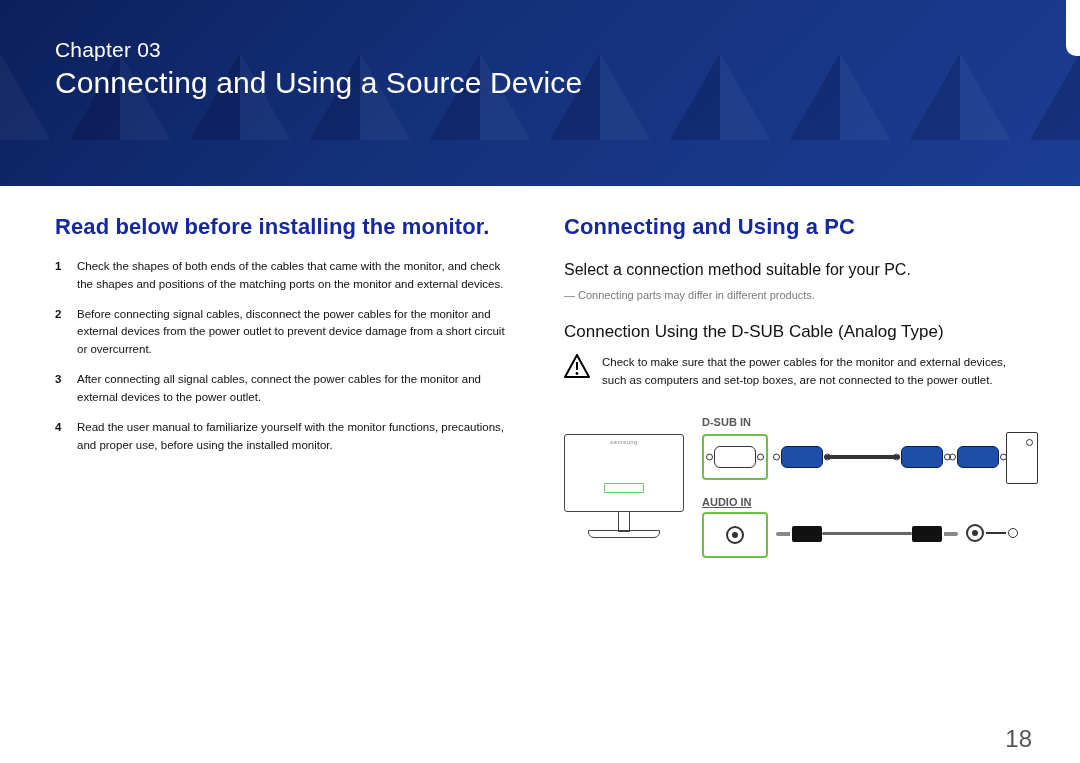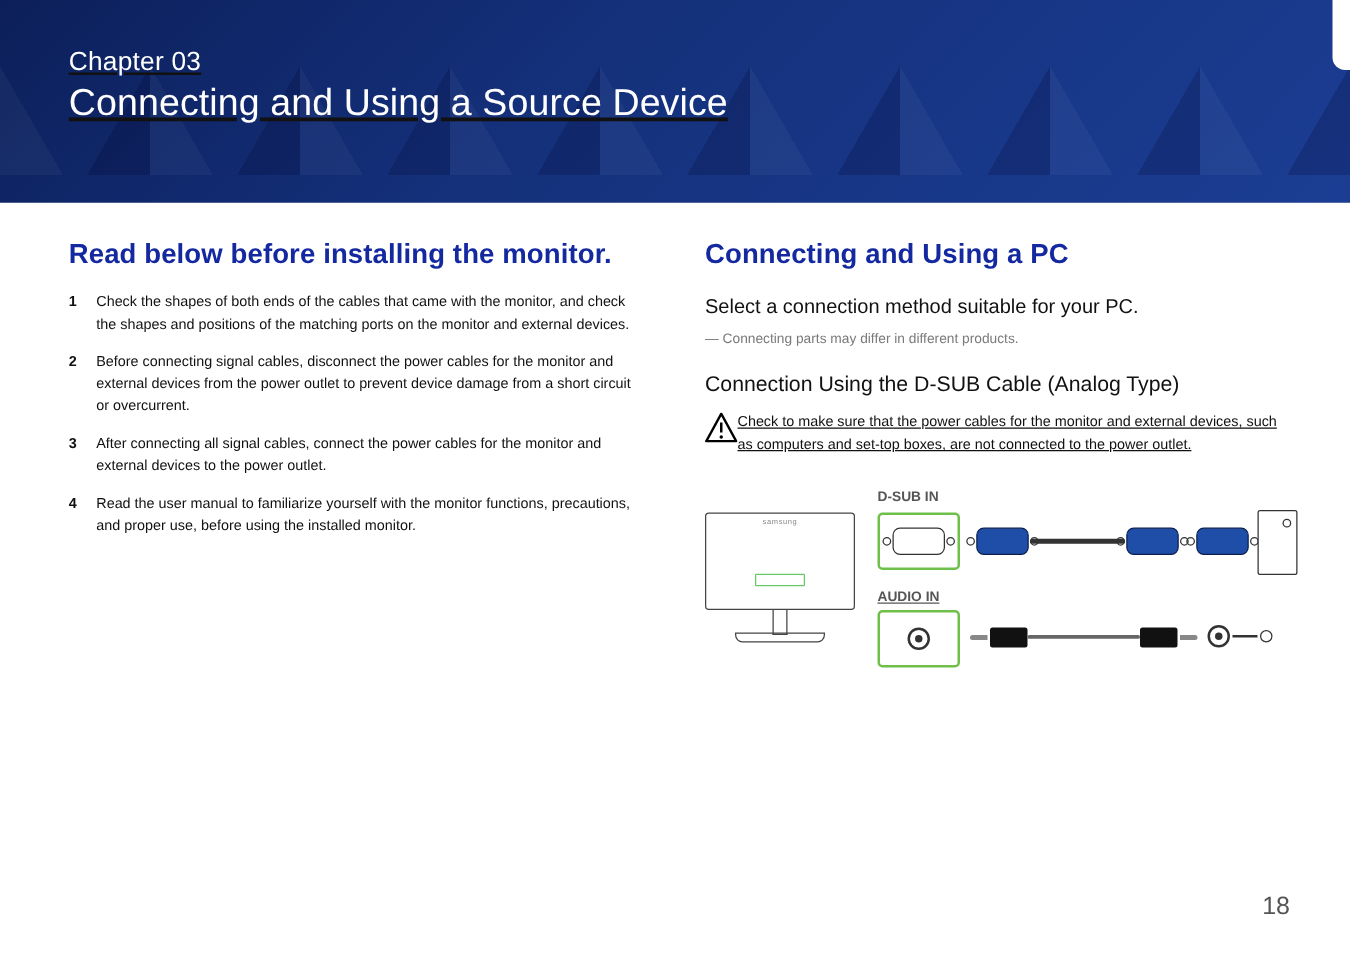--- a/index.html
+++ b/index.html
@@ -6,26 +6,25 @@
   body {
     width: 1080px;
     height: 763px;
     font-family: Arial, Helvetica, sans-serif;
     color: #111;
     background: #fff;
     position: relative;
   }
   .banner {
     width: 100%;
-    height: 162px;
+    height: 186px;
     background: linear-gradient(135deg, #0c1f5a 0%, #14307a 40%, #1b3d93 100%);
     background-color: #14307a;
     position: relative;
     overflow: hidden;
-    text-decoration: underline;
   }
   .banner::before {
     content: "";
     position: absolute;
     inset: 0;
     background-image:
       linear-gradient(60deg, rgba(255,255,255,0.04) 25%, transparent 25%),
       linear-gradient(-60deg, rgba(0,0,40,0.2) 25%, transparent 25%);
     background-size: 120px 140px;
     background-position: 0 0, 0 0;
@@ -69,21 +68,21 @@
   .para { font-size: 16px; line-height: 1.55; margin-bottom: 4px; }
   .note-line { font-size: 11px; color: #7a7a7a; line-height: 1.6; }
   .note-line::before { content: "―  "; color: #7a7a7a; }
   h3.sub {
     font-size: 17px;
     font-weight: 500;
     margin-top: 18px;
     margin-bottom: 12px;
     color: #111;
   }
-  .warn-row { display: flex; align-items: flex-start; margin-bottom: 14px; text-decoration: underline; }
+  .warn-row { display: flex; gap: 12px; align-items: flex-start; margin-bottom: 14px; }
   .warn-icon { flex: 0 0 auto; }
   .warn-text { font-size: 11.5px; line-height: 1.55; }
 
   
   .diagram { position: relative; height: 180px; }
   .monitor {
     position: absolute; left: 0; top: 30px;
     width: 120px; height: 78px;
     border: 1.5px solid #444; border-radius: 3px;
     background: #fff;
@@ -157,22 +156,22 @@
   .aplug2 .aplug-tip{ right:0; border-radius:0 2px 2px 0; }
   .cable2 { position:absolute; left:258px; top:128px; width:90px; height:3px; background:#666; border-radius:2px; }
 
   .aport-out { position:absolute; left:402px; top:120px; width:18px; height:18px; border:2px solid #333; border-radius:50%; }
   .aport-out::after{ content:""; position:absolute; inset:4px; background:#333; border-radius:50%; }
   .aport-line { position:absolute; left:422px; top:128px; width:20px; height:2px; background:#333; }
   .aport-dot { position:absolute; left:444px; top:124px; width:10px; height:10px; border:1.5px solid #333; border-radius:50%; }
 
   .page-num {
     position: absolute;
-    right: 48px; bottom: 26px;
-    font-size: 20px; color: #555;
+    right: 48px; bottom: 10px;
+    font-size: 24px; color: #555;
   }
 </style>
 </head>
 <body>
 
 <div class="banner">
   <div class="tab"></div>
   <div class="banner-inner">
     <div class="chapter-label">Chapter 03</div>
     <div class="chapter-title">Connecting and Using a Source Device</div>

